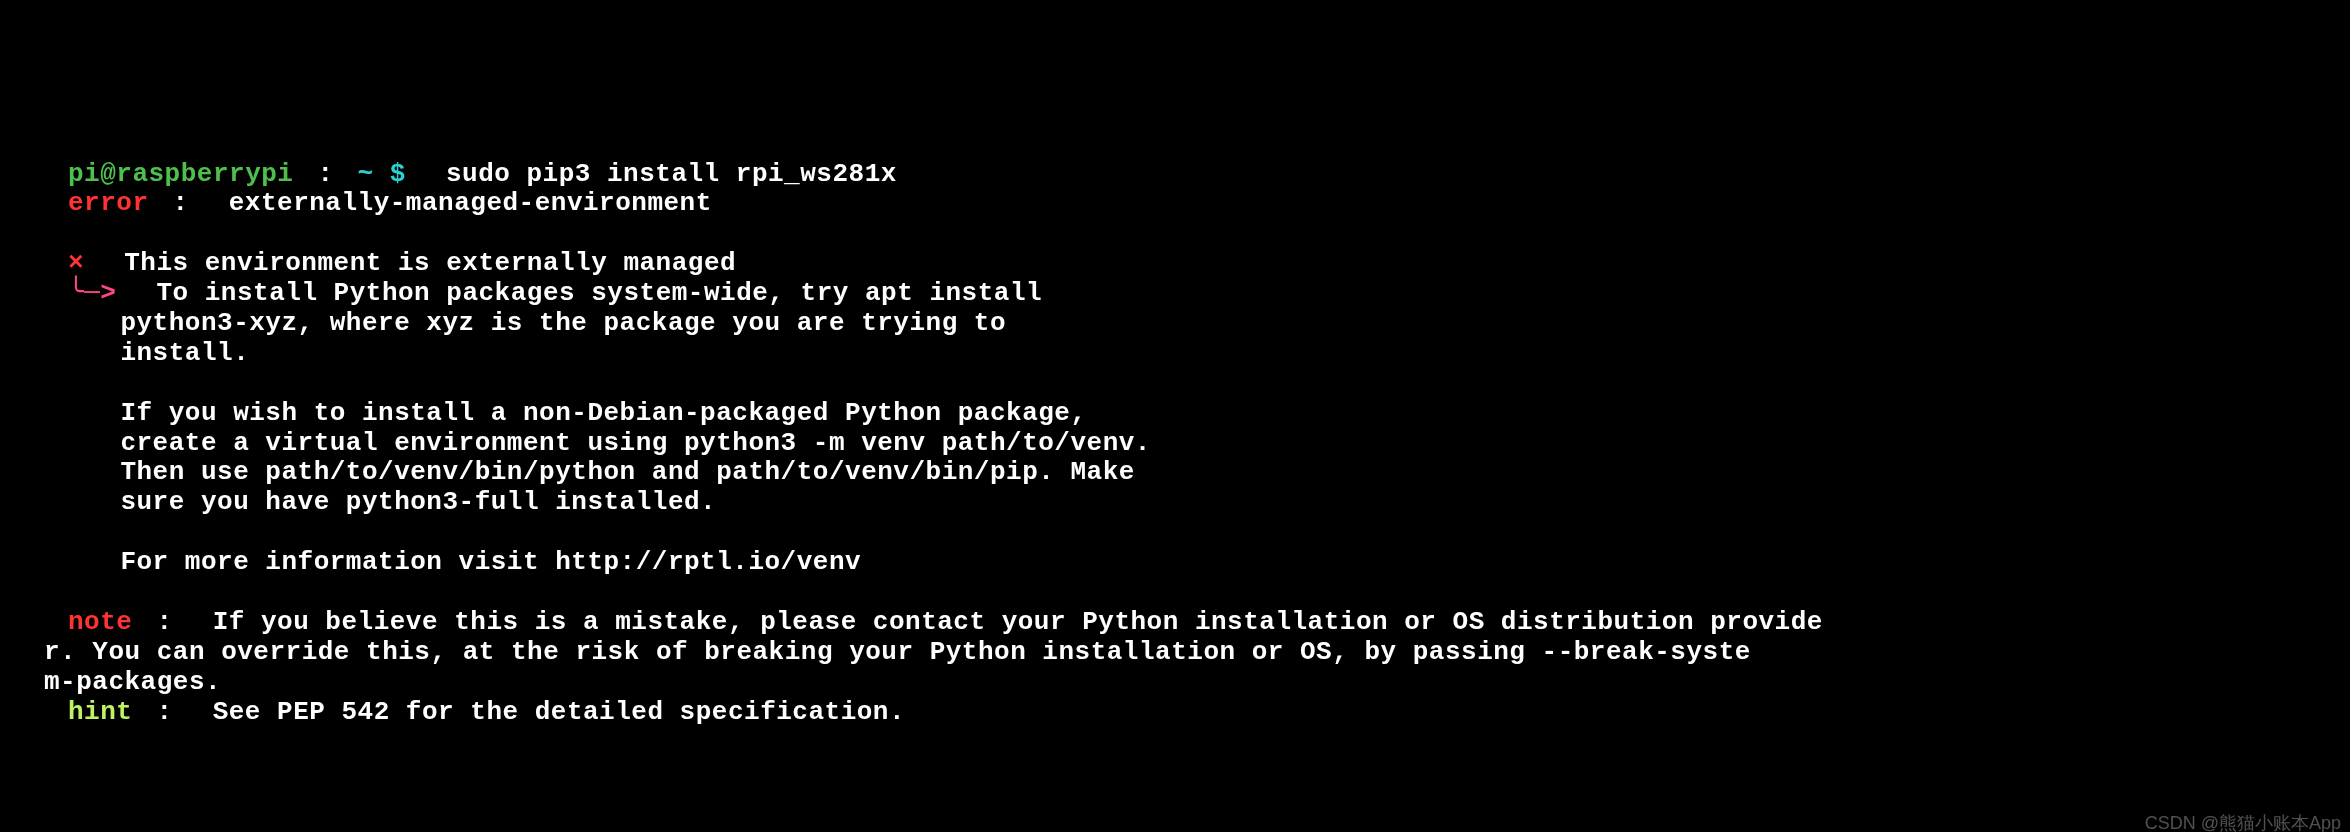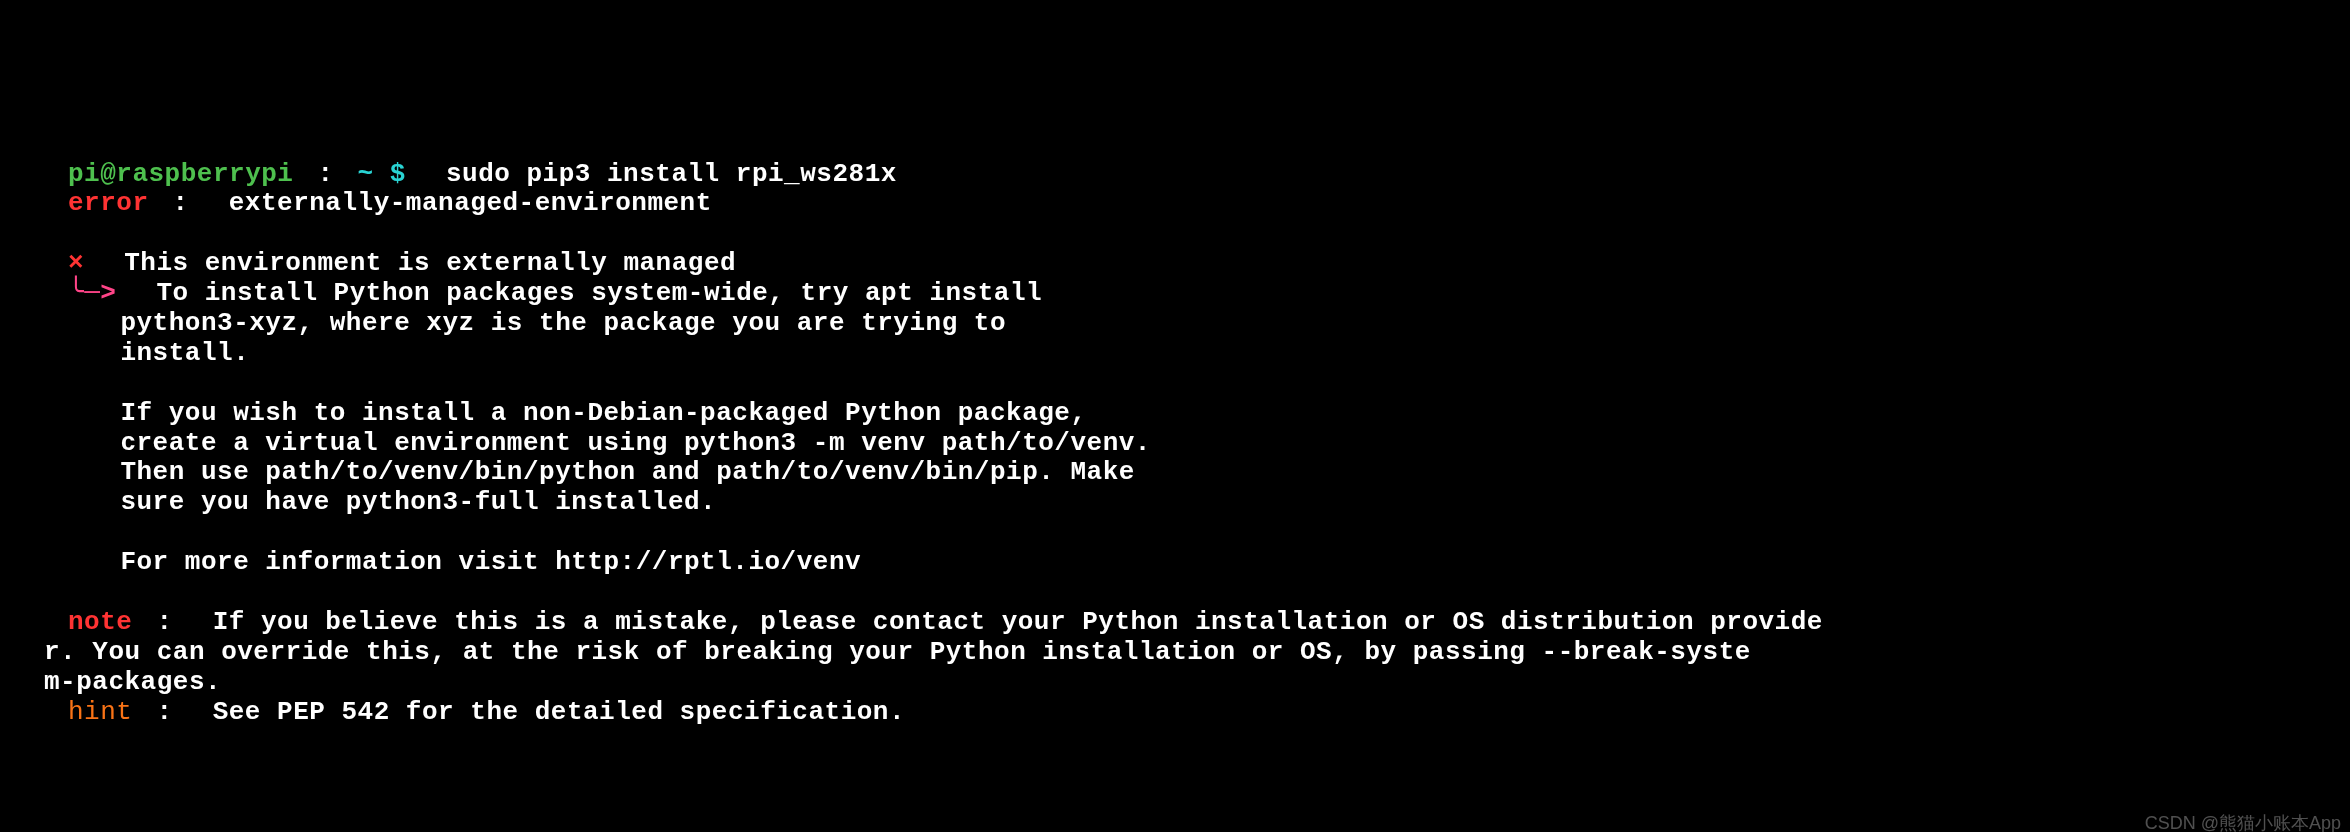--- a/index.html
+++ b/index.html
@@ -20,21 +20,21 @@
       width: 2350px;
       height: 832px;
       overflow: hidden;
       position: relative;
     }
     .green { color: #4ec04e; }
     .cyan { color: #29d3d3; }
     .white { color: #ffffff; }
     .red-bold { color: #ff3333; font-weight: bold; }
     .red { color: #ff3333; }
-    .blue-bold { color: #f97316; font-weight: normal; }
+    .blue-bold { color: #bef264; font-weight: bold; }
     .pink-arrow { color: #ff4488; }
     .watermark {
       position: absolute;
       bottom: 10px;
       right: 21px;
       font-size: 18px;
       color: rgba(200, 200, 200, 0.4);
       font-family: Liberation Sans, sans-serif;
       font-weight: normal;
       letter-spacing: 0;

